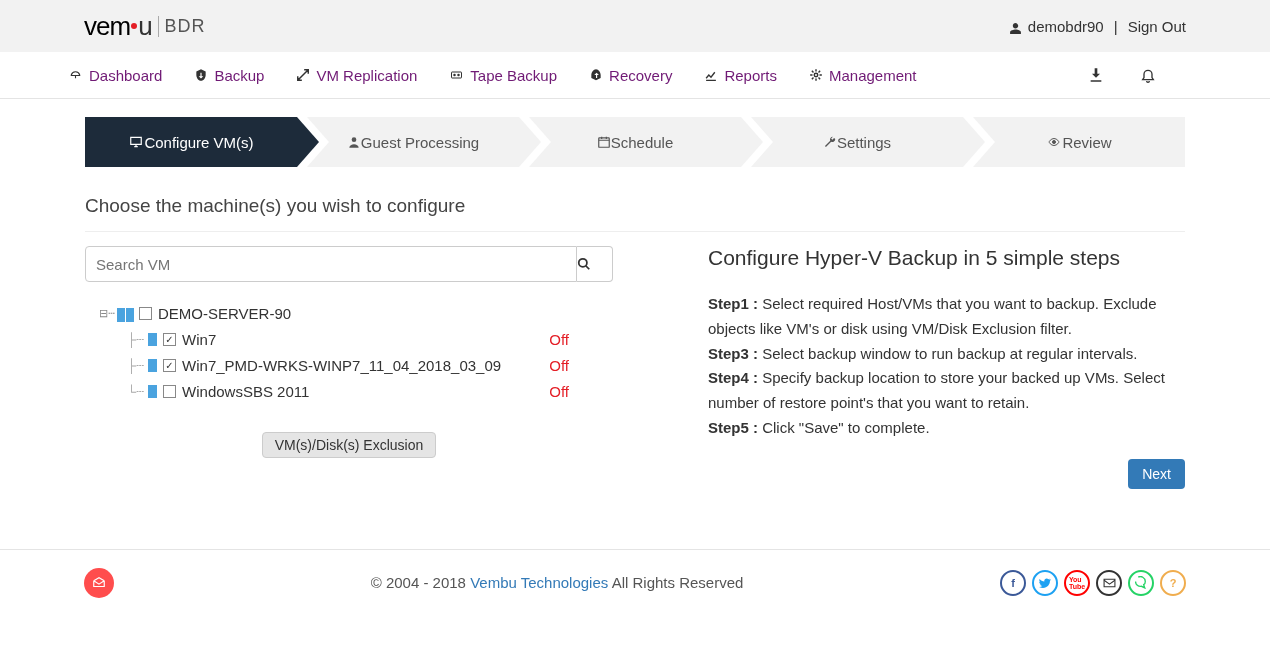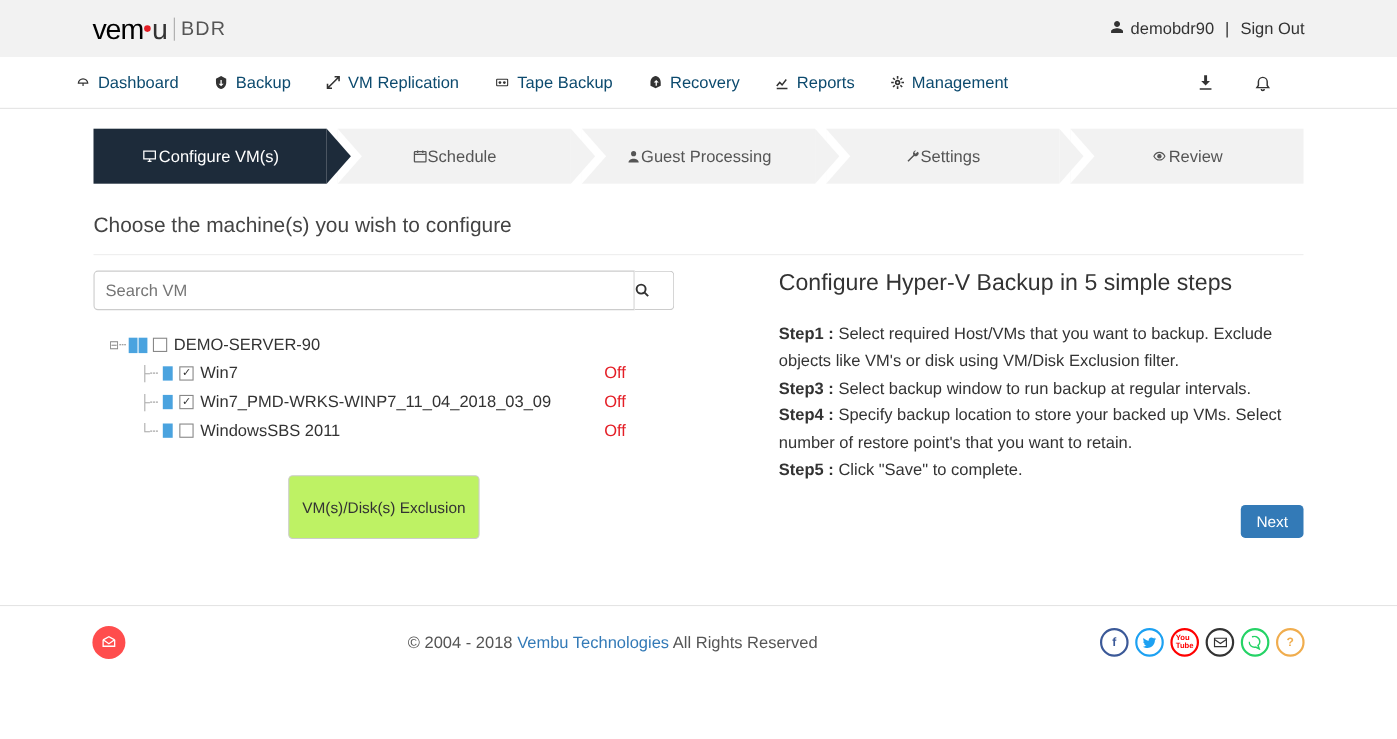--- a/index.html
+++ b/index.html
@@ -2,25 +2,25 @@
 <html><head>
 <meta charset="utf-8">
 <style>
 *{box-sizing:border-box;margin:0;padding:0}
 body{font-family:"Helvetica Neue",Helvetica,Arial,sans-serif;font-size:15px;color:#333;background:#fff}
 .topbar{background:#f2f2f2;height:52px;display:flex;align-items:center;padding:0 84px;justify-content:space-between}
 .logo{font-size:26px;font-weight:400;letter-spacing:-1px;display:flex;align-items:center}
 .logo-v{color:#000}
 .dot{display:inline-block;width:6px;height:6px;background:#e41e26;border-radius:50%;margin:0 1px;vertical-align:middle}
 .bdr{font-size:18px;color:#555;margin-left:6px;border-left:1px solid #aaa;padding-left:6px;letter-spacing:1px}
-.user-area{font-size:15px;color:#333;display:flex;align-items:flex-start;gap:6px}
+.user-area{font-size:15px;color:#333;display:flex;align-items:flex-end;gap:6px}
 .user-area .sep{margin:0 4px;color:#333}
 .navbar{background:#fff;border-bottom:1px solid #e4e4e4;height:47px;display:flex;align-items:center;padding:0 68px;justify-content:space-between}
 .navmenu{display:flex;gap:32px}
-.navitem{color:#0c4a6e;font-size:15px;display:flex;align-items:center;gap:6px;cursor:pointer}
+.navitem{color:#701a75;font-size:15px;display:flex;align-items:center;gap:6px;cursor:pointer}
 .nav-right{display:flex;gap:36px;align-items:center;font-size:18px;margin-right:46px}
 .container{width:1100px;margin:0 auto;padding-top:18px}
 .wizard{display:flex;height:50px;margin-bottom:28px}
 .step{flex:1;background:#f2f2f2;position:relative;display:flex;align-items:center;justify-content:center;gap:0;color:#555;font-size:15px;margin-right:10px}
 .step:last-child{margin-right:0}
 .step.active{background:#1d2b3a;color:#fff}
 .step:after{content:"";position:absolute;right:-22px;top:0;border-left:22px solid #f2f2f2;border-top:25px solid transparent;border-bottom:25px solid transparent;z-index:2}
 .step.active:after{border-left-color:#1d2b3a}
 .step:before{content:"";position:absolute;left:0;top:0;border-left:22px solid #fff;border-top:25px solid transparent;border-bottom:25px solid transparent}
 .step:first-child:before{display:none}
@@ -31,21 +31,21 @@
 .rightcol{flex:1}
 .searchbox{display:flex;margin-bottom:18px}
 .searchbox input{flex:1;height:36px;border:1px solid #ccc;border-radius:4px 0 0 4px;padding:0 10px;font-size:15px;color:#555}
 .searchbox button{width:36px;height:36px;border:1px solid #ccc;border-left:0;border-radius:0 4px 4px 0;background:#fff;cursor:pointer}
 .tree{margin-left:14px}
 .tree-row{display:flex;align-items:center;height:26px;font-size:15px;color:#333}
 .tree-row .status{margin-left:auto;color:#e41e26;margin-right:44px}
 .chk{width:13px;height:13px;border:1px solid #888;display:inline-flex;align-items:center;justify-content:center;font-size:10px;margin-right:6px;cursor:pointer}
 .chk.checked:after{content:"✓";color:#333}
 .exclusion{text-align:center;margin-top:28px}
-.exclusion button{background:#bef264;border:1px solid #ccc;border-radius:4px;padding:20px 12px;font-size:14px;color:#333;cursor:pointer}
+.exclusion button{background:#e5e5e5;border:1px solid #ccc;border-radius:4px;padding:4px 12px;font-size:14px;color:#333;cursor:pointer}
 .rightcol h2{font-size:21px;font-weight:400;color:#333;margin-bottom:22px}
 .steps p{font-size:15px;color:#333;line-height:1.65;margin-bottom:0}
 .steps b{font-weight:700}
 .next-row{text-align:right;margin-top:18px}
 .next-btn{background:#337ab7;color:#fff;border:0;border-radius:4px;padding:7px 14px;font-size:14px;cursor:pointer}
 .footer{border-top:1px solid #e4e4e4;margin-top:60px;padding:18px 84px;display:flex;align-items:center;justify-content:space-between;color:#555}
 .footer .center{flex:1;text-align:center;font-size:15px}
 .footer a{color:#337ab7;text-decoration:none}
 .socials{display:flex;gap:6px}
 .sicon{width:26px;height:26px;border:2px solid;border-radius:50%;display:flex;align-items:center;justify-content:center;font-size:11px;font-weight:bold}
@@ -160,35 +160,35 @@
       <div class="step active">
         <span>
           <svg width="16" height="14" viewBox="0 0 24 24" fill="currentColor">
             <path d="M3 4h18v12H3zM9 20h6M12 16v4" stroke="currentColor" stroke-width="2" fill="none"></path>
           </svg>
         </span>
         <span>Configure VM(s)</span>
       </div>
       <div class="step">
         <span>
+          <svg width="14" height="14" viewBox="0 0 24 24" fill="currentColor">
+            <circle cx="12" cy="8" r="4"></circle>
+            <path d="M4 22c0-4 4-6 8-6s8 2 8 6"></path>
+          </svg>
+        </span>
+        <span>Guest Processing</span>
+      </div>
+      <div class="step">
+        <span>
           <svg width="14" height="14" viewBox="0 0 24 24" fill="none" stroke="currentColor" stroke-width="2">
             <rect x="3" y="5" width="18" height="16" rx="1"></rect>
             <path d="M3 9h18M8 3v4M16 3v4"></path>
           </svg>
         </span>
         <span>Schedule</span>
-      </div>
-      <div class="step">
-        <span>
-          <svg width="14" height="14" viewBox="0 0 24 24" fill="currentColor">
-            <circle cx="12" cy="8" r="4"></circle>
-            <path d="M4 22c0-4 4-6 8-6s8 2 8 6"></path>
-          </svg>
-        </span>
-        <span>Guest Processing</span>
       </div>
       <div class="step">
         <span>
           <svg width="14" height="14" viewBox="0 0 24 24" fill="currentColor">
             <path d="M21 7a5 5 0 01-7 4.6L5 20.6 3.4 19l9-9A5 5 0 0117 3l-3 3 2 2 3-3c.7.6 1.3 1.3 2 2z"></path>
           </svg>
         </span>
         <span>Settings</span>
       </div>
       <div class="step">

